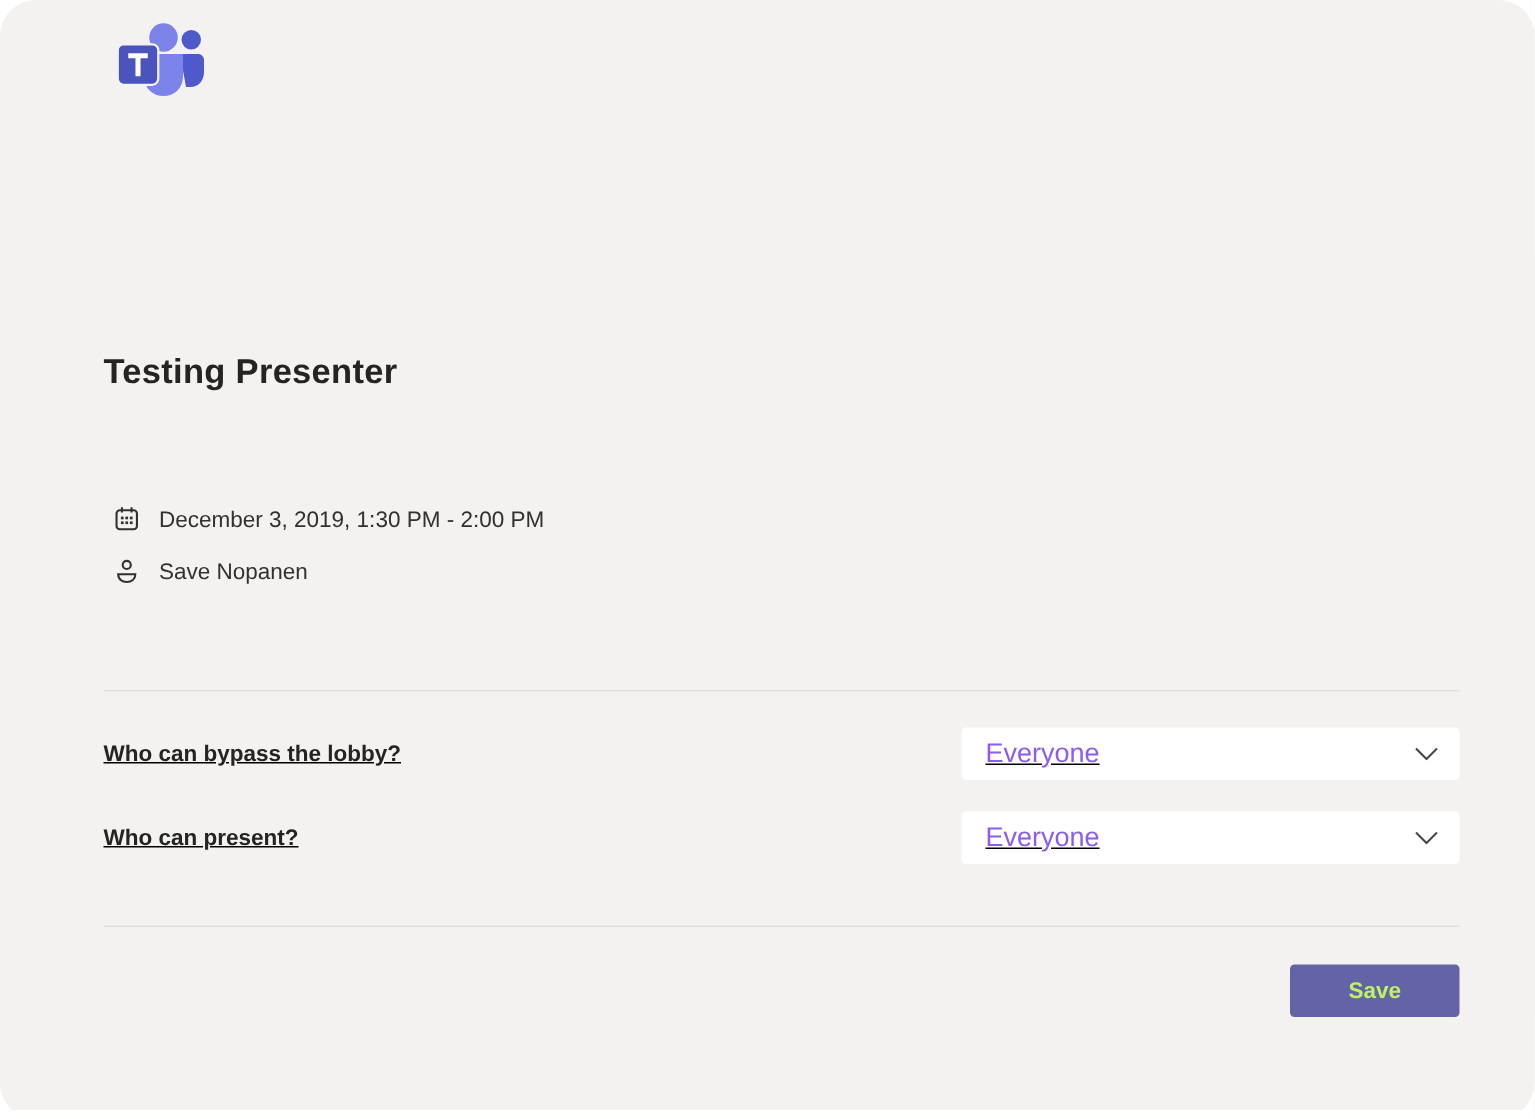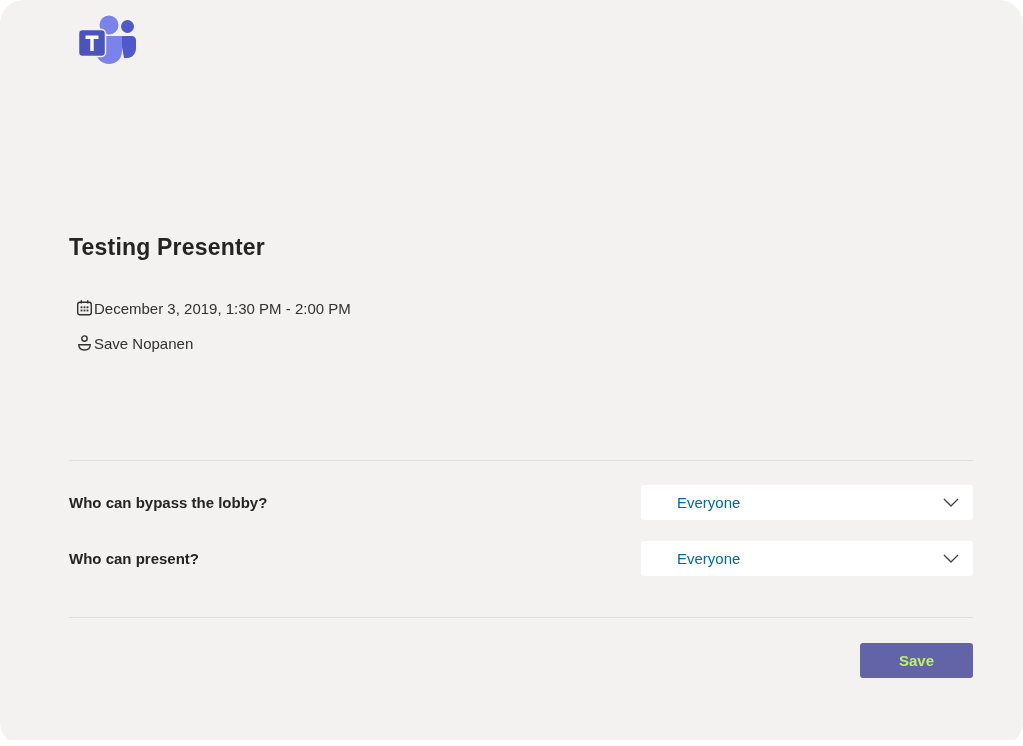--- a/index.html
+++ b/index.html
@@ -43,23 +43,24 @@
     font-size: 23px;
     font-weight: 700;
     color: #252423;
     letter-spacing: 0.2px;
   }
   .info-row {
     position: absolute;
     left: 7px;
     display: flex;
     align-items: center;
-    gap: 1px;
+    gap: 13px;
     color: #323130;
     font-size: 15px;
+    margin-top: 38px;
   }
   .info-row.date-row { top: 299px; }
   .info-row.organizer-row { top: 334px; }
   .info-icon { display: flex; align-items: center; }
   .options-heading {
     position: absolute;
     top: 401px;
     left: 0;
     font-size: 22px;
     font-weight: 700;
@@ -76,20 +77,21 @@
   .divider-1 { top: 460px; }
   .divider-2 { top: 617px; }
   .option-row {
     position: absolute;
     left: 0;
     width: 904px;
     height: 35px;
     display: flex;
     align-items: center;
     justify-content: space-between;
+    text-decoration: underline;
   }
   .option-row-1 { top: 485px; }
   .option-row-2 { top: 541px; }
   .option-label {
     font-size: 15px;
     font-weight: 700;
     color: #252423;
   }
   .dropdown {
     width: 332px;
@@ -97,23 +99,22 @@
     background: #ffffff;
     border: none;
     border-radius: 3px;
     display: flex;
     align-items: center;
     justify-content: space-between;
     padding: 0 14px 0 16px;
     cursor: pointer;
   }
   .dropdown-value {
-    font-size: 15px;
-    color: #0369a1;
-    margin-left: 20px;
+    font-size: 18px;
+    color: #8b5cf6;
   }
   .chevron { display: flex; align-items: center; }
   .save-row {
     position: absolute;
     top: 643px;
     right: 0;
   }
   .save-button {
     width: 113px;
     height: 35px;

